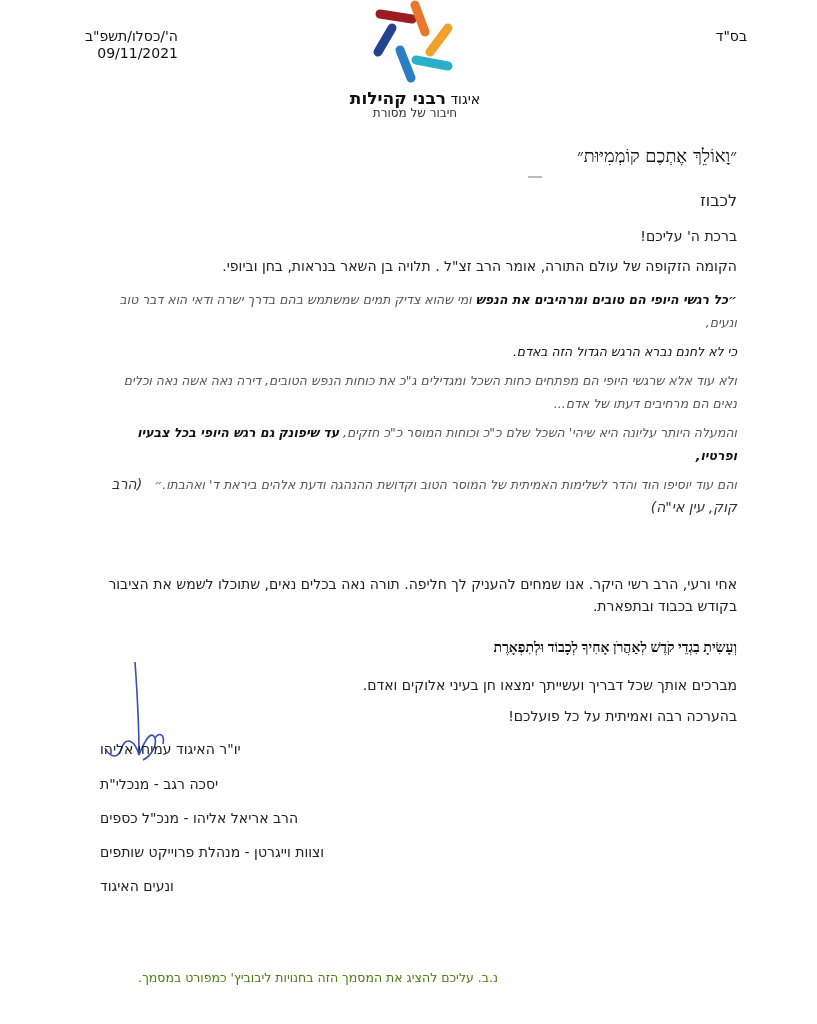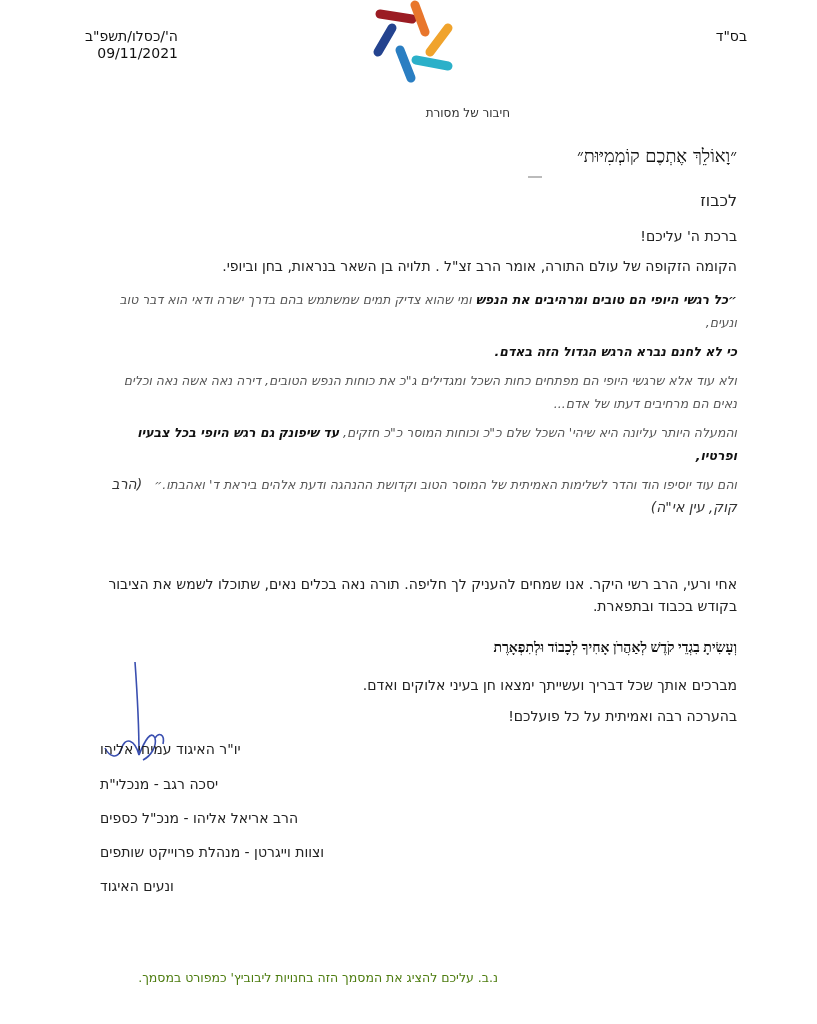--- a/index.html
+++ b/index.html
@@ -8,34 +8,34 @@
   .abs { position: absolute; }
   .rtl { direction: rtl; text-align: right; }
 
   .bsd { top: 28px; right: 70px; font-size: 14px; color: #111; }
   .date-block { top: 28px; left: 96px; font-size: 14px; line-height: 17px; color: #111; text-align: right; width: 82px; }
 
   .logo-wrap { left: 320px; top: 0; width: 190px; height: 122px; }
   .logo-svg { position: absolute; left: 48px; top: 0; }
   .logo-name { position: absolute; top: 88px; width: 190px; text-align: center; direction: rtl; font-size: 14px; color: #111; }
   .logo-name b { font-weight: bold; font-size: 17px; }
-  .logo-sub { position: absolute; top: 106px; width: 190px; direction: rtl; font-size: 12px; color: #333; }
+  .logo-sub { position: absolute; top: 106px; width: 190px; text-align: center; direction: rtl; font-size: 12px; color: #333; }
 
   .body-col { right: 80px; width: 640px; }
 
   .title { top: 145px; font-size: 18px; font-weight: normal; color: #111; font-family: "DejaVu Serif", serif; }
   .title-rule { top: 176px; left: 528px; width: 14px; height: 2px; background: #bbb; }
   .p { font-size: 14px; color: #222; }
   .lekavod { top: 191px; font-size: 16px; }
   .bracha { top: 228px; }
   .line1 { top: 258px; }
   .quote { font-style: italic; color: #555; font-size: 12.5px; line-height: 23px; }
   .quote b { color: #111; font-weight: bold; text-align: center; }
   .q1 { top: 288px; }
-  .q2 { top: 340px; color: #111; font-weight: bold; }
+  .q2 { top: 340px; color: #111; font-weight: normal; }
   .q3 { top: 369px; }
   .q4 { top: 421px; }
   .q5 { top: 473px; }
   .signature-src { font-size: 14px; color: #333; font-style: italic; }
 
   .para2 { top: 573px; line-height: 22px; }
   .verse { top: 640px; font-weight: bold; font-family: Liberation Serif, serif; font-size: 14px; color: #111; }
   .bless { top: 677px; }
   .appr { top: 708px; }
   .signer { position: absolute; left: 100px; width: 300px; direction: rtl; text-align: left; font-size: 14px; color: #222; }
@@ -62,20 +62,24 @@
   <svg class="logo-svg" width="90" height="86" viewBox="0 0 90 86">
     <g stroke-linecap="round" stroke-width="9">
       <line x1="12" y1="14" x2="44" y2="19" stroke="#9b1c23"></line>
       <line x1="47" y1="5" x2="57" y2="32" stroke="#e8762c"></line>
       <line x1="80" y1="28" x2="62" y2="52" stroke="#f0a32c"></line>
       <line x1="48" y1="60" x2="80" y2="66" stroke="#2bb0c9"></line>
       <line x1="32" y1="50" x2="43" y2="78" stroke="#2a7ec2"></line>
       <line x1="24" y1="28" x2="10" y2="52" stroke="#24438f"></line>
     </g>
   </svg>
+  <div class="logo-name">
+    <span>איגוד</span>
+    <b>רבני קהילות</b>
+  </div>
   <div class="logo-sub">חיבור של מסורת</div>
 </div>
 
 <div class="abs body-col rtl title">״וָאוֹלֵךְ אֶתְכֶם קוֹמְמִיּוּת״</div>
 <div class="abs title-rule"></div>
 
 <div class="abs body-col rtl p lekavod">לכבוז</div>
 <div class="abs body-col rtl p bracha">ברכת ה' עליכם!</div>
 <div class="abs body-col rtl p line1">הקומה הזקופה של עולם התורה, אומר הרב זצ"ל . תלויה בן השאר בנראות, בחן וביופי.</div>
 

